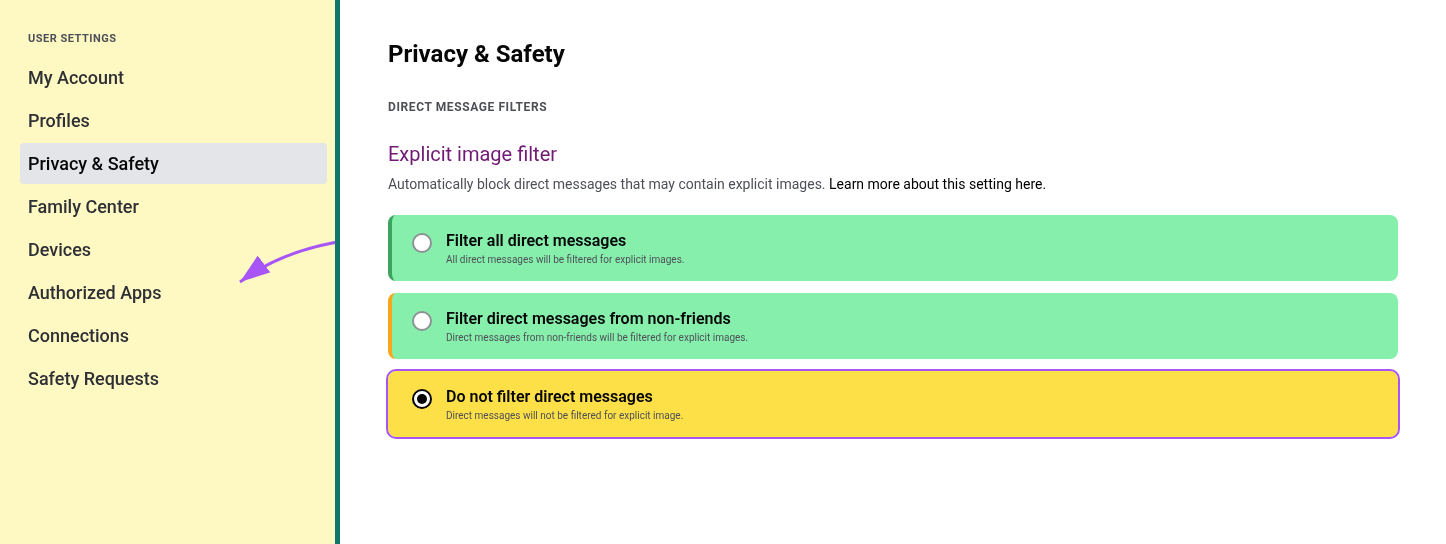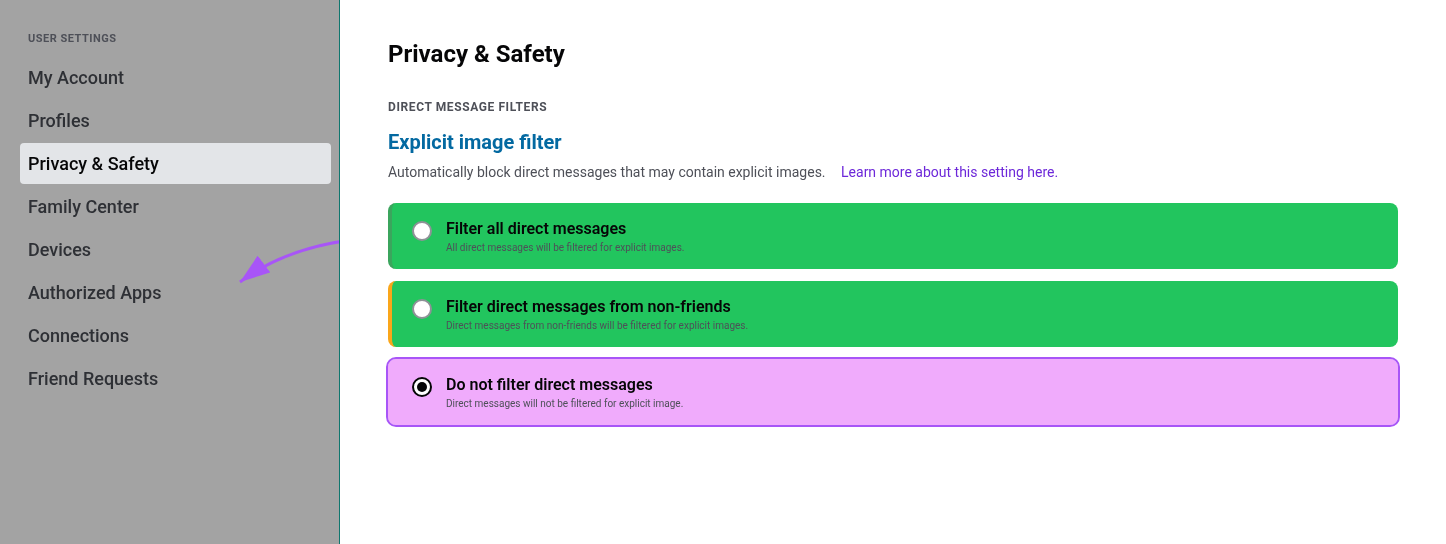--- a/index.html
+++ b/index.html
@@ -9,24 +9,24 @@
       height: 544px;
       width: 1446px;
       overflow: hidden;
       background: #f2f3f5;
     }
 
     
     .sidebar {
       width: 340px;
       min-width: 340px;
-      background: #a3a3a3;
+      background: #fef9c3;
       padding: 24px 0 32px 20px;
       overflow-y: auto;
-      border-right: 1px solid #0f766e;
+      border-right: 5px solid #0f766e;
     }
     .sidebar-section-label {
       font-size: 11px;
       font-weight: 700;
       color: #4e5058;
       letter-spacing: 0.5px;
       text-transform: uppercase;
       padding: 8px 12px 8px 8px;
       margin-bottom: 4px;
     }
@@ -61,71 +61,70 @@
       color: #060607;
       margin-bottom: 32px;
     }
 
     .section-label {
       font-size: 12px;
       font-weight: 700;
       color: #4e5058;
       letter-spacing: 0.6px;
       text-transform: uppercase;
-      margin-bottom: 16px;
+      margin-bottom: 28px;
     }
 
     .filter-title {
       font-size: 20px;
-      font-weight: 700;
-      color: #0369a1;
+      font-weight: 400;
+      color: #701a75;
       margin-bottom: 8px;
     }
 
     .filter-description {
       font-size: 14px;
       color: #4e5058;
       margin-bottom: 20px;
       line-height: 1.5;
     }
 
     .filter-description a {
-      color: #6d28d9;
+      color: #000000;
       text-decoration: none;
-      margin-left: 12px;
     }
 
     .radio-options {
       display: flex;
       flex-direction: column;
       gap: 12px;
     }
 
     .radio-option {
       display: flex;
       align-items: flex-start;
       gap: 14px;
-      background: #22c55e;
+      background: #86efac;
       border-radius: 8px;
       padding: 16px 20px;
       border-left: 4px solid transparent;
       cursor: pointer;
       position: relative;
     }
 
     .radio-option.green-border {
       border-left-color: #3ba55d;
     }
 
     .radio-option.orange-border {
       border-left-color: #faa61a;
     }
 
     .radio-option.selected {
-      background: #f0abfc;
+      background: #fde047;
       outline: 2px solid #a855f7;
       border-radius: 8px;
     }
 
     .radio-circle {
       width: 20px;
       height: 20px;
       border-radius: 50%;
       border: 2px solid #8e9297;
       background: white;
@@ -202,21 +201,21 @@
     <div class="sidebar-item">
       <span>Devices</span>
     </div>
     <div class="sidebar-item">
       <span>Authorized Apps</span>
     </div>
     <div class="sidebar-item">
       <span>Connections</span>
     </div>
     <div class="sidebar-item">
-      <span>Friend Requests</span>
+      <span>Safety Requests</span>
     </div>
 
     <svg class="purple-arrow" width="200" height="100" viewBox="0 0 200 100">
       <defs>
         <marker id="arrowhead" markerWidth="10" markerHeight="7" refX="10" refY="3.5" orient="auto">
           <polygon points="0 0, 10 3.5, 0 7" fill="#a855f7"></polygon>
         </marker>
       </defs>
       <path d="M 180 10 Q 80 10 20 55" stroke="#a855f7" stroke-width="3" fill="none" marker-end="url(#arrowhead)"></path>
     </svg>

